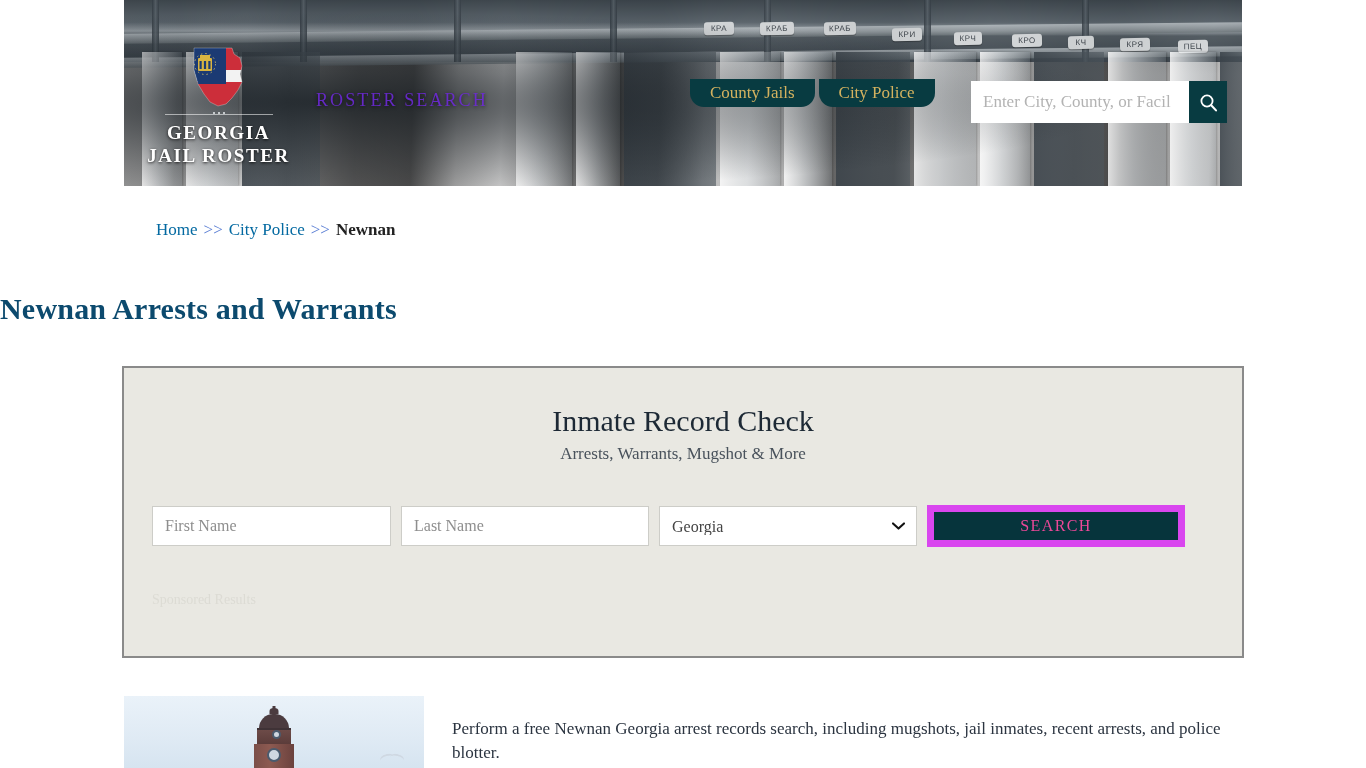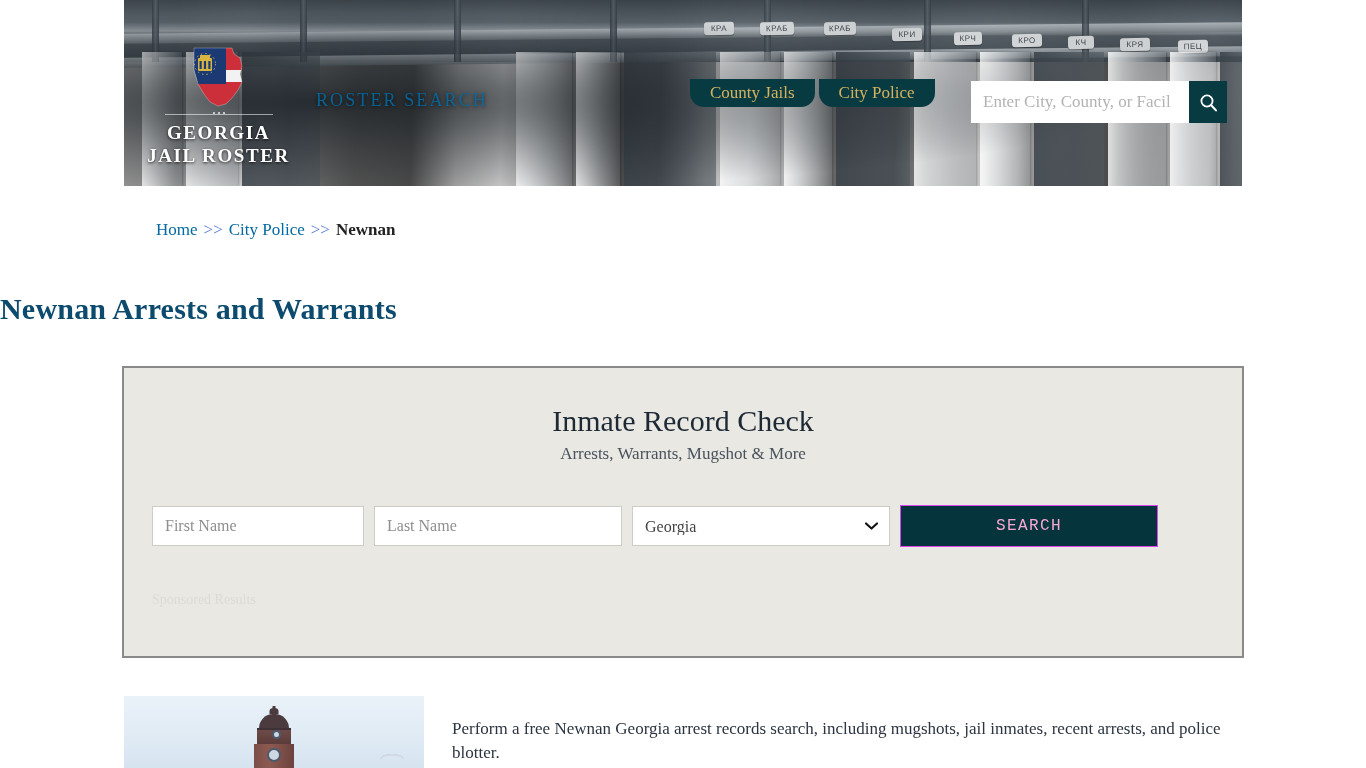--- a/index.html
+++ b/index.html
@@ -100,21 +100,21 @@
     color: #ffffff;
     font-size: 19px; line-height: 23px;
     letter-spacing: 1.6px;
     font-weight: 700;
     text-shadow: 0 1px 3px rgba(0,0,0,.8);
     font-family: "Liberation Serif", serif;
   }
 
   .roster-search-word {
     position:absolute; left: 316px; top: 90px; z-index:5;
-    color: #0369a1;
+    color: #6d28d9;
     font-size: 18px; letter-spacing: 2.1px;
     text-shadow: 0 1px 4px rgba(0,0,0,.75);
     opacity: .88;
     font-family: "Liberation Serif", serif;
   }
 
   
   .nav {
     position:absolute; left: 690px; top: 79px; z-index: 6;
     display:flex; align-items:flex-start;
@@ -195,41 +195,41 @@
     height: 40px;
     background:#fff;
     border: 1px solid #cdcdc8;
     padding: 0 12px;
     font-size: 16px;
     color:#444;
     outline:none;
     font-family: "Liberation Serif", serif;
   }
   .fld::placeholder { color:#8e8e8e; }
-  #first-name { width: 212px; }
+  #first-name { width: 239px; }
   #last-name  { width: 248px; }
   .sel-wrap { position: relative; width: 258px; height: 40px; }
   select.fld {
     width: 100%; height: 40px;
     -webkit-appearance:none; appearance:none;
     padding-right: 30px;
     background:#fff;
   }
   .sel-caret {
     position:absolute; right:12px; top:50%; transform:translateY(-50%);
     pointer-events:none;
   }
   .search-btn {
     width: 258px; height: 42px;
     background: #06343c;
-    border: 1px solid #d946ef;
-    color: #f9a8d4;
+    border: 7px solid #d946ef;
+    color: #ec4899;
     font-size: 16px; letter-spacing: 1.4px;
     cursor:pointer;
-    font-family: Liberation Mono, monospace;
+    font-family: Liberation Serif, serif;
   }
   .sponsored {
     position:absolute; left: 28px; top: 224px;
     font-size: 14px; color: #dcdbd4;
   }
 
   
   .thumb {
     position:absolute; left: 124px; top: 696px;
     width: 300px; height: 72px;

